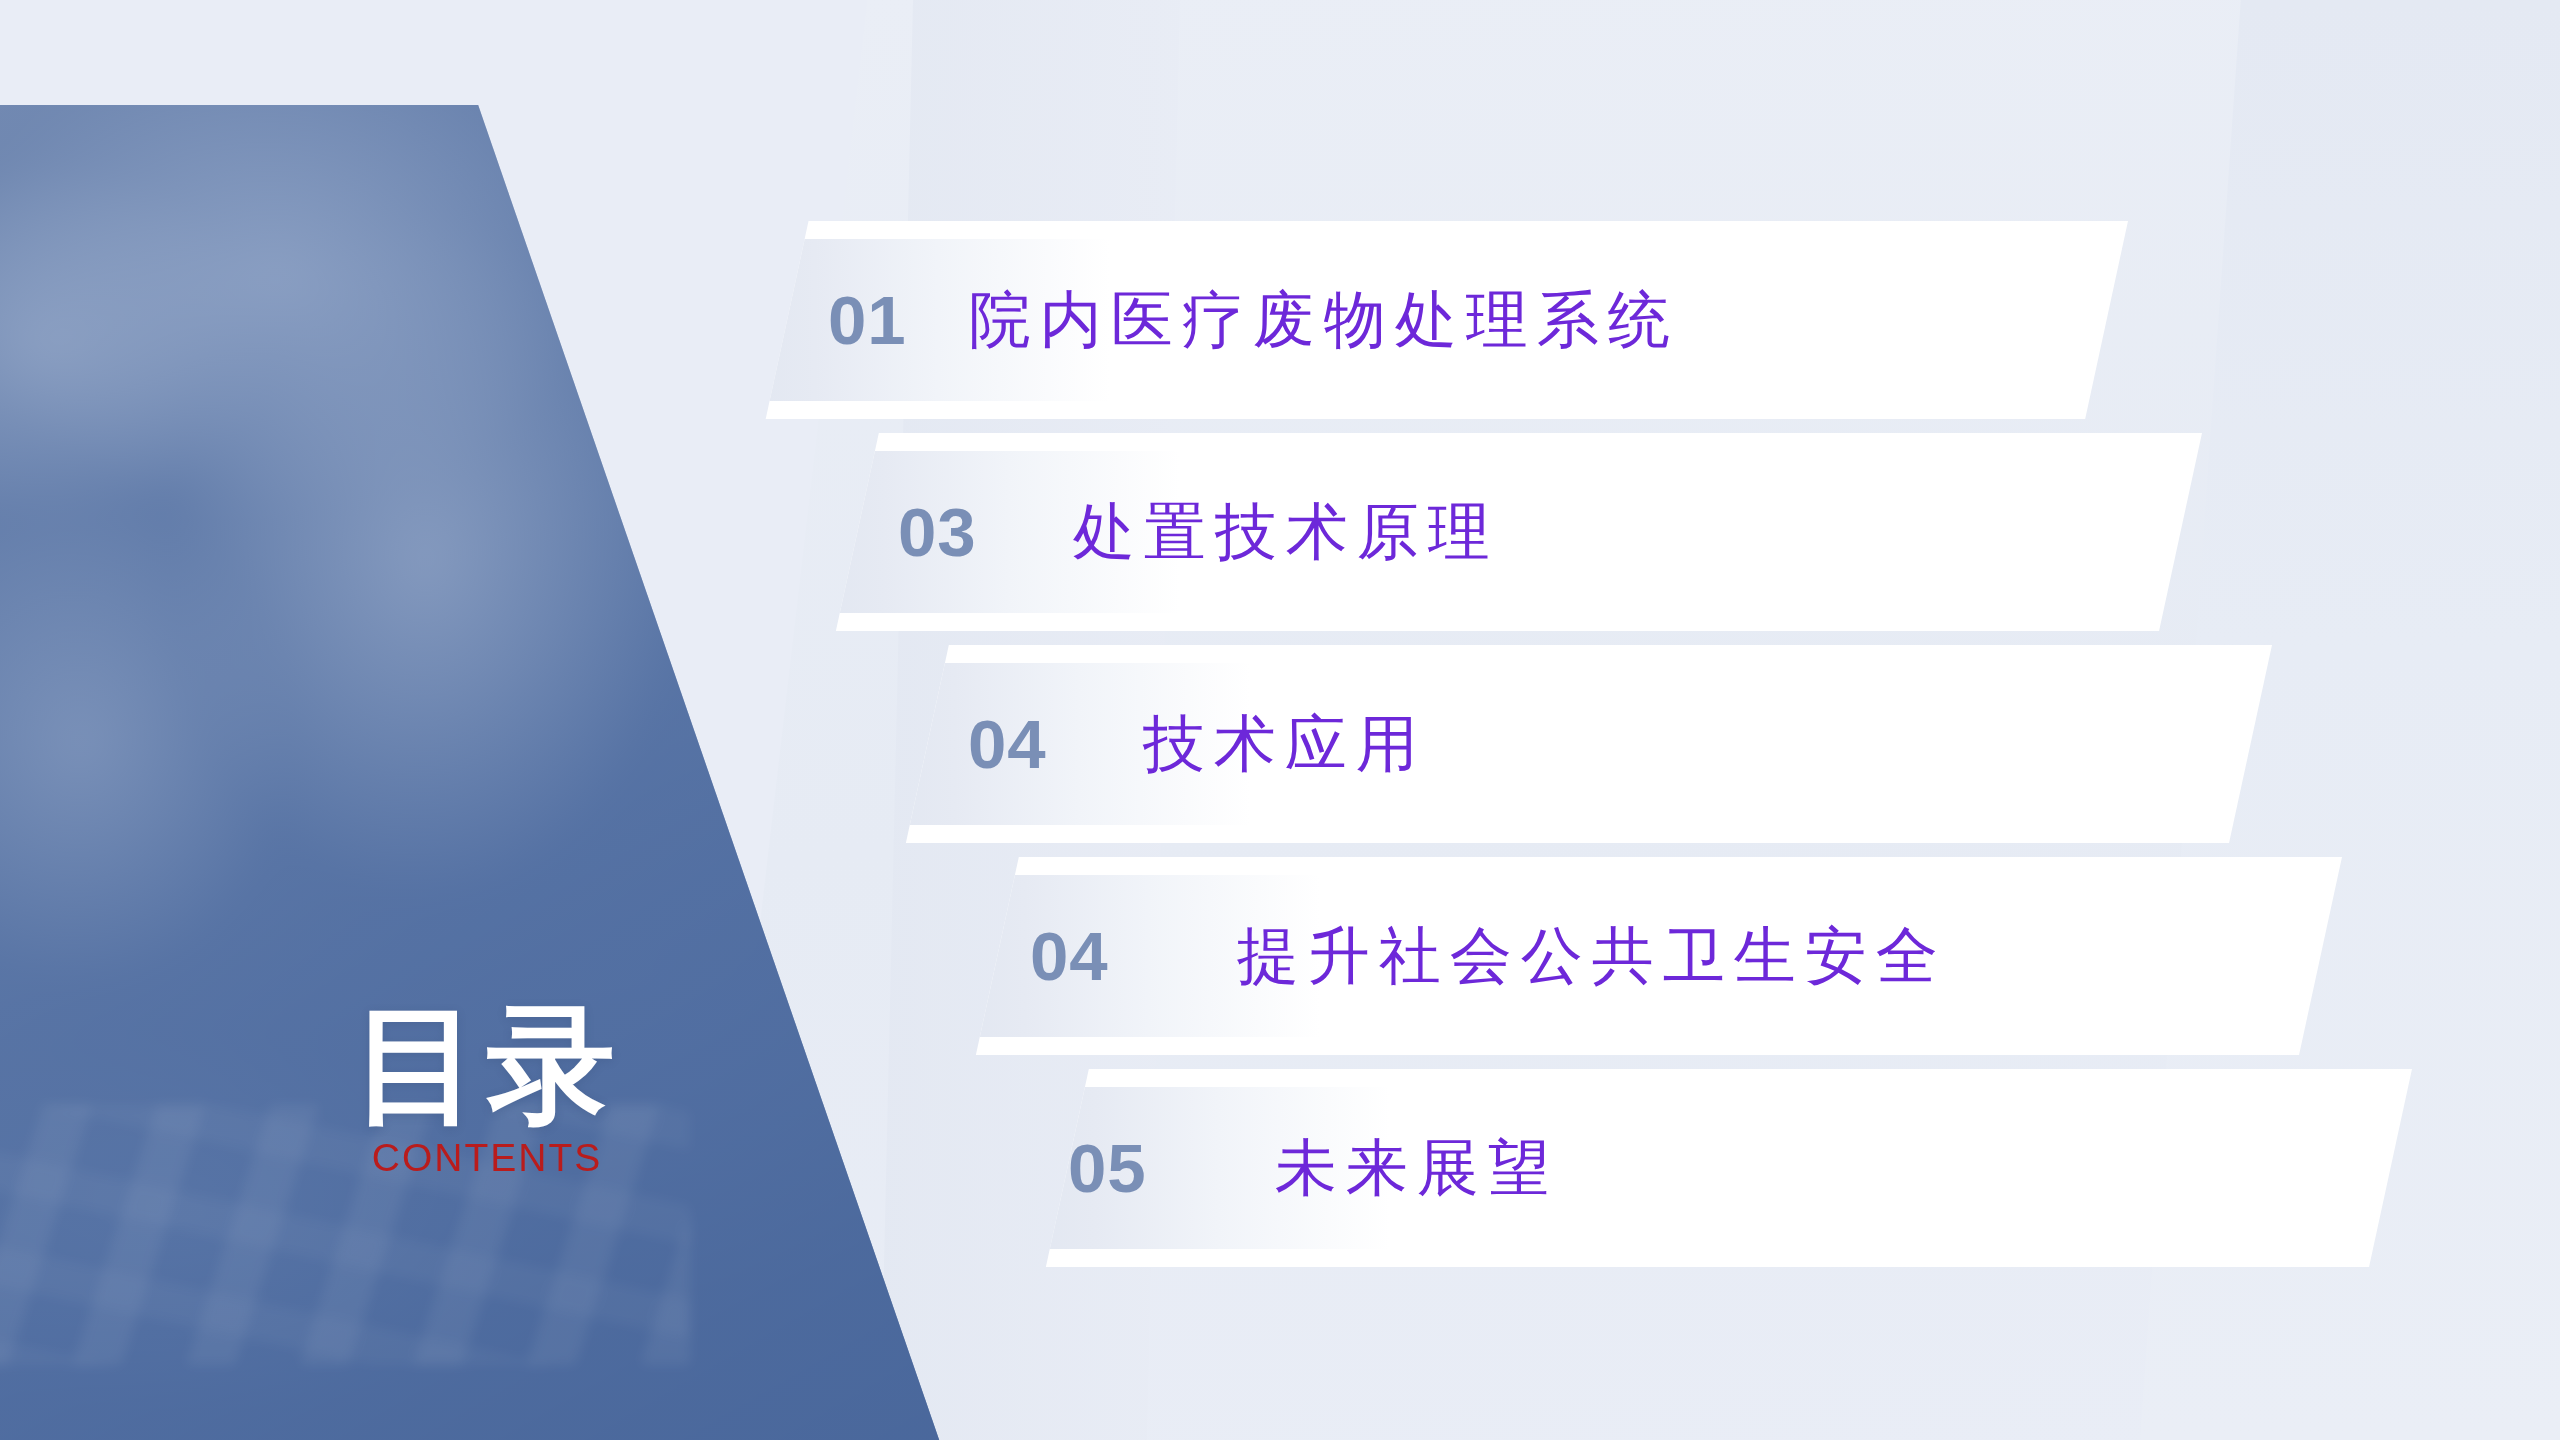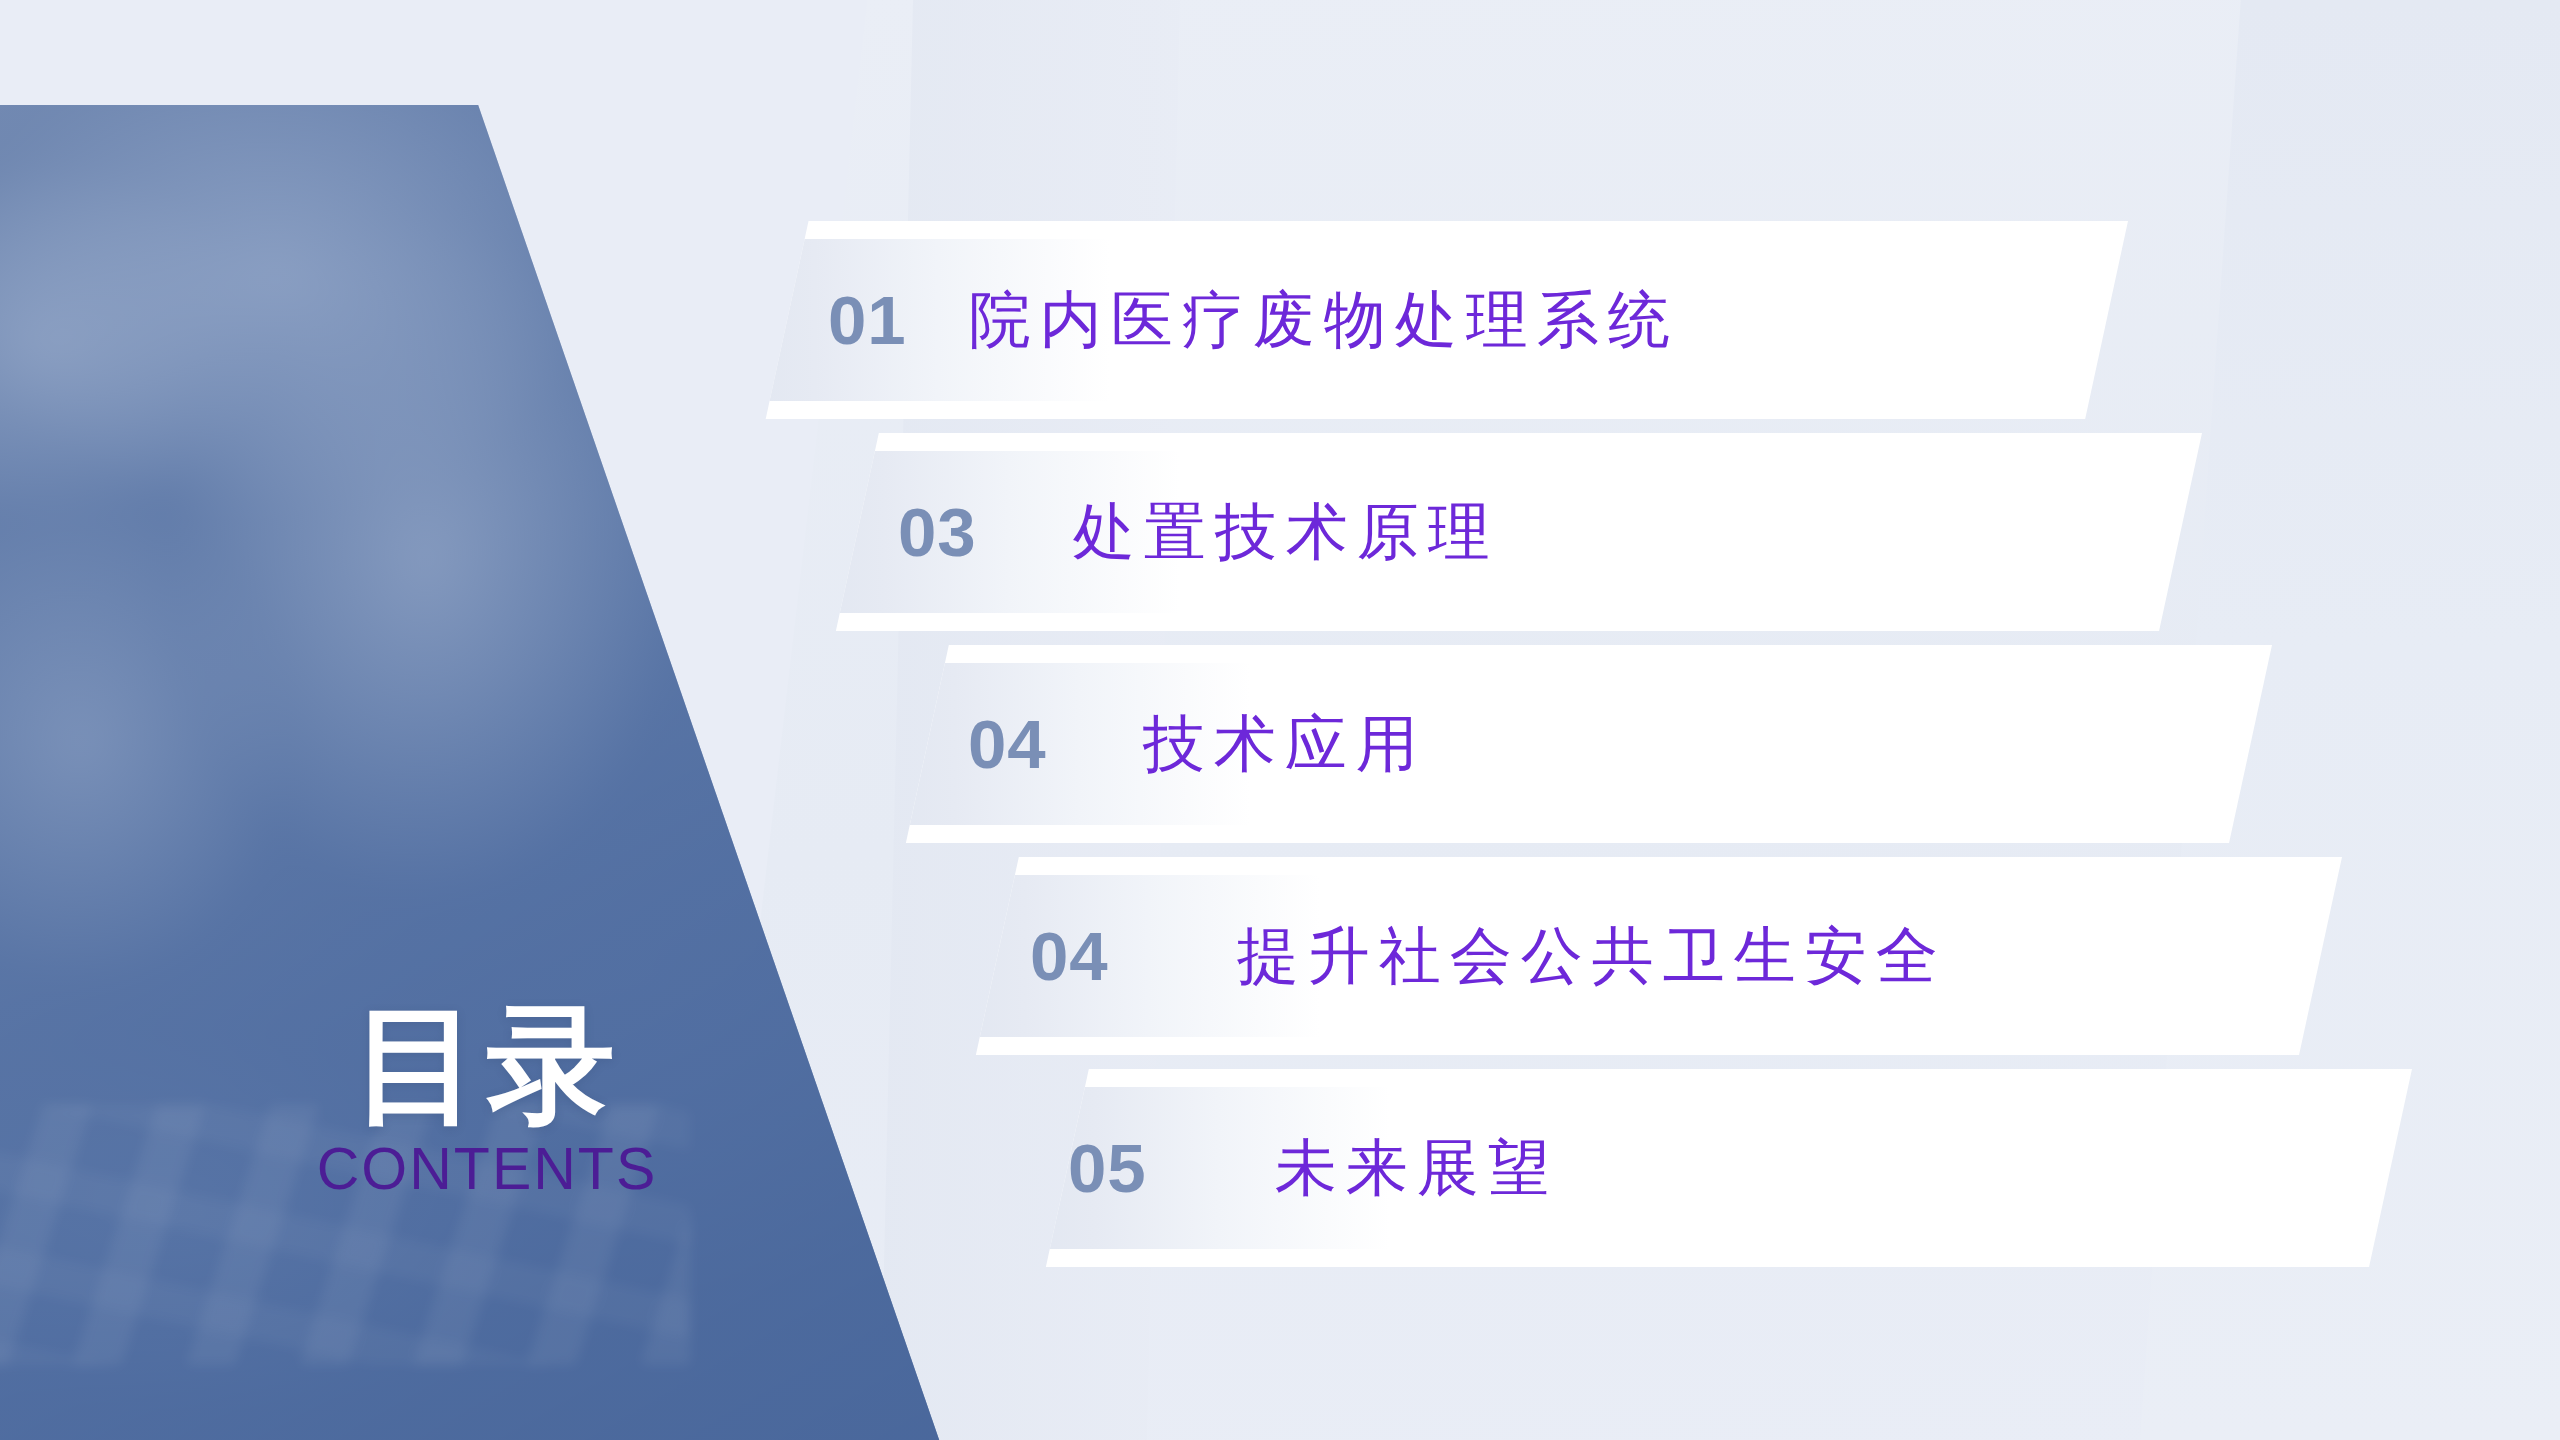--- a/index.html
+++ b/index.html
@@ -115,24 +115,24 @@
     font-size: 128px;
     line-height: 1.02;
     letter-spacing: 6px;
     color: #ffffff;
     font-weight: 700;
     margin: 0;
     text-shadow: 0 2px 10px rgba(40,60,100,0.18);
   }
   .title-en {
     font-family: "Liberation Sans", sans-serif;
-    font-size: 59px;
+    font-size: 39px;
     line-height: 1.1;
     letter-spacing: 2px;
-    color: #4c1d95;
+    color: #b91c1c;
     font-weight: 300;
     margin: 6px 0 0 0;
   }
 
   
   .bars {
     position: absolute;
     inset: 0;
     z-index: 4;
   }

